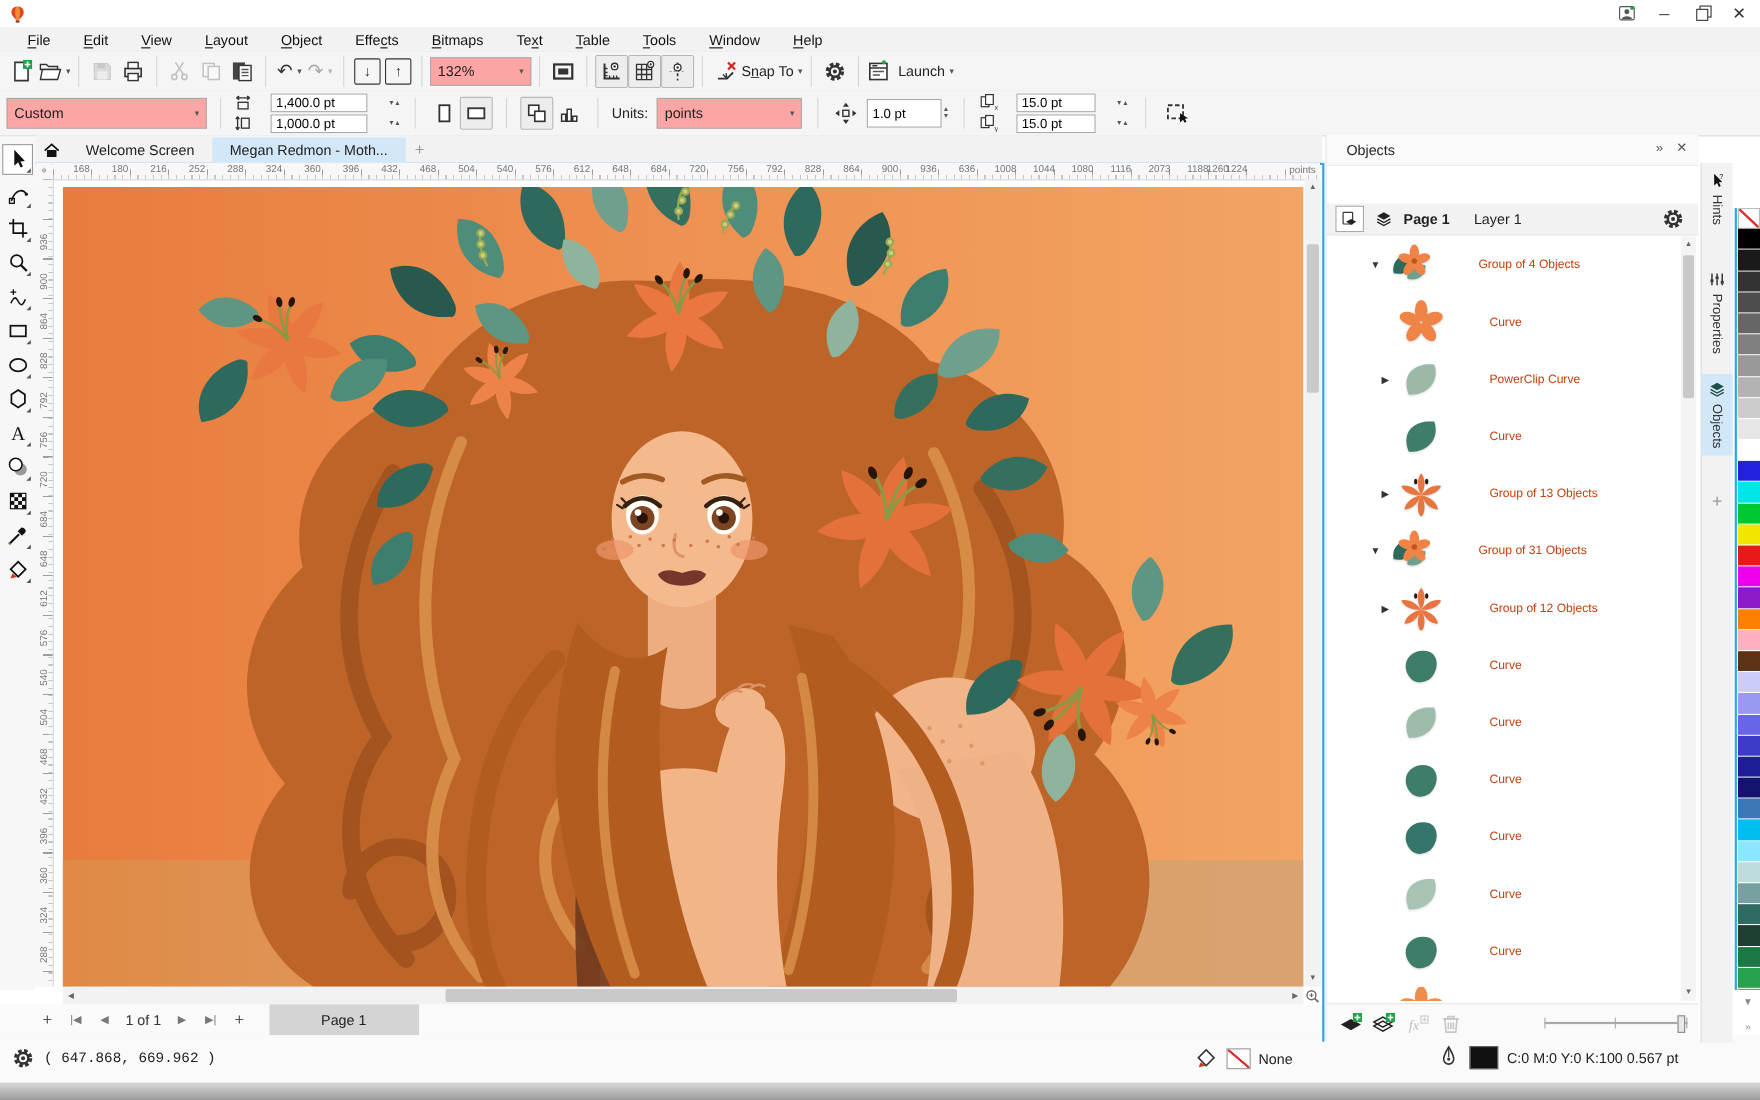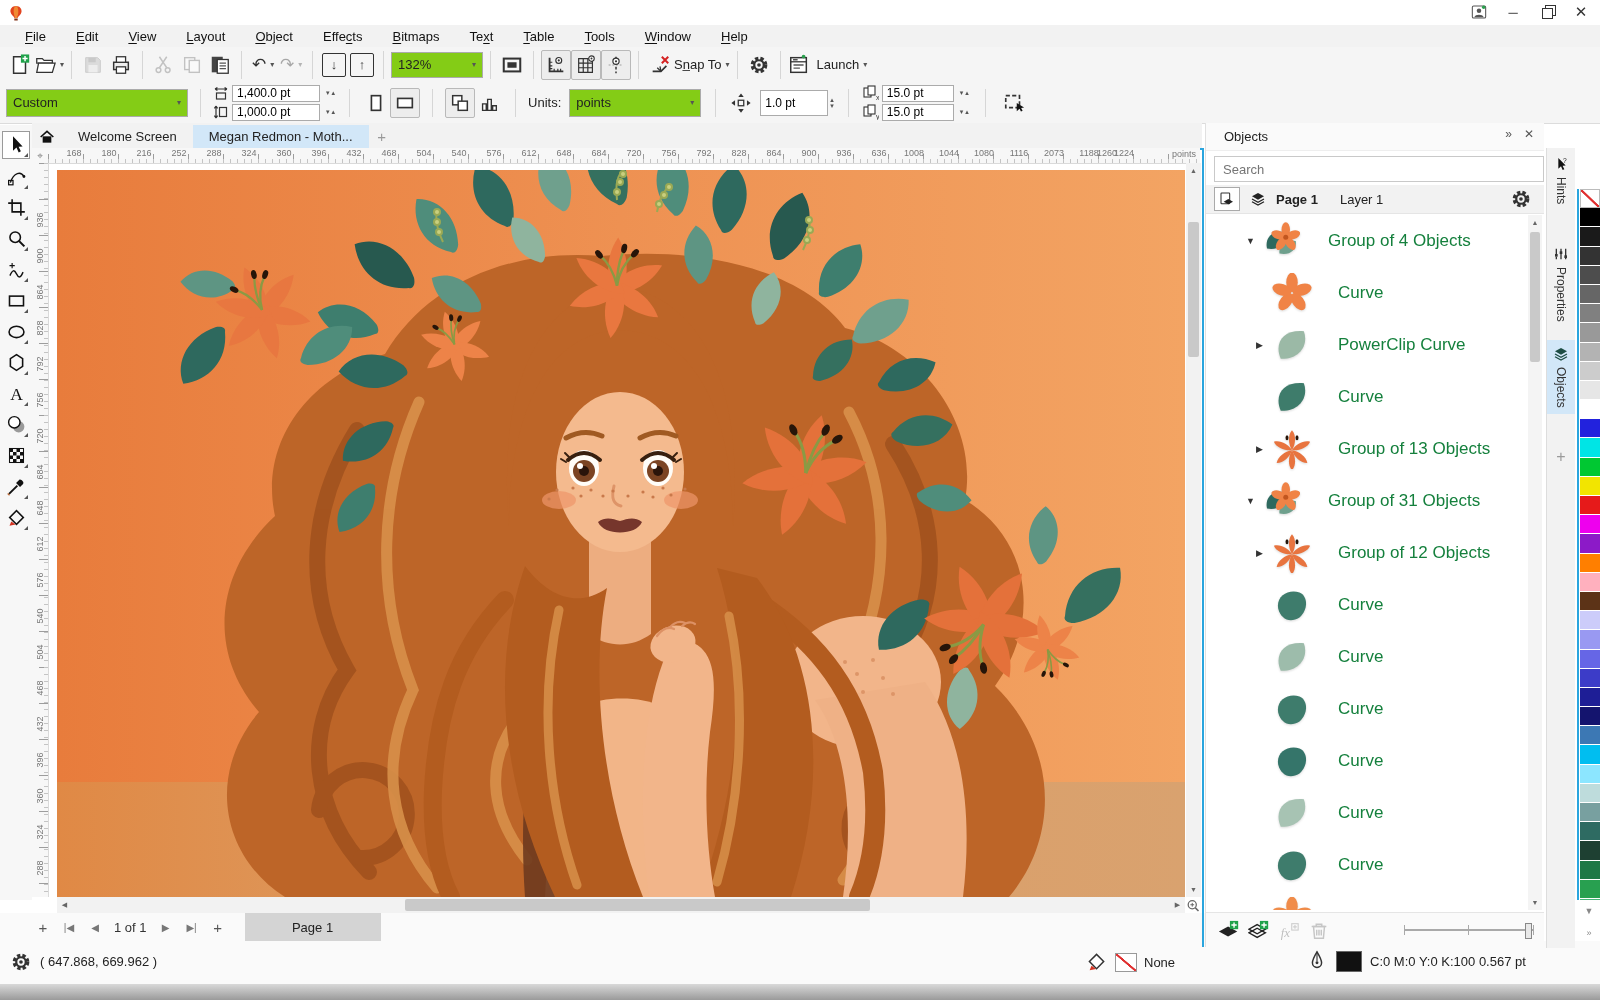--- a/index.html
+++ b/index.html
@@ -20,26 +20,26 @@
   .menu-item{padding:0 15px;font-size:13px;color:#111;}
   .menu-item u{text-underline-offset:2px;}
   
   .bar{left:0;width:1600px;background:#f5f5f5;display:flex;align-items:center;border-bottom:1px solid #dcdcdc;}
   #toolbar{top:47px;height:35px;padding-left:6px;}
   #propbar{top:82px;height:41px;padding-left:6px;}
   .tbtn{display:flex;align-items:center;justify-content:center;min-width:28px;height:28px;border-radius:2px;}
   .tbtn.disabled{opacity:.4;}
   .tbtn.on{border:1px solid #b9b9b9;background:#ededed;}
   .boxicon{width:22px;height:22px;border:1.6px solid #333;border-radius:2px;display:flex;align-items:center;justify-content:center;font-size:13px;font-weight:bold;color:#333;}
-  .combo{height:24px;border:1px solid #ababab;background:#84cc16;display:flex;align-items:center;padding:0 6px;justify-content:space-between;}
+  .combo{height:24px;border:1px solid #ababab;background:#fca5a5;display:flex;align-items:center;padding:0 6px;justify-content:space-between;}
   .glyphbtn{font-size:17px;color:#333;display:flex;align-items:center;}
   .spinv{display:flex;flex-direction:column;line-height:6px;font-size:7px;color:#555;margin-left:2px;}
   .spinh{font-size:7px;color:#555;letter-spacing:2px;margin-left:3px;}
   .pb-stack{display:flex;flex-direction:column;gap:2px;}
-  .pb-row{display:flex;align-items:center;gap:3px;}
+  .pb-row{display:flex;align-items:center;gap:17px;}
   .pb-input{width:78px;height:15px;border:1px solid #ababab;background:#fff;font-size:12px;padding:0 4px;font-family:"Liberation Sans",sans-serif;}
   .pb-input2{width:58px;height:18px;border:1px solid #ababab;background:#fff;font-size:12px;padding:0 4px;font-family:"Liberation Sans",sans-serif;}
   
   #tabrow{left:32px;top:123px;width:1170px;height:25px;background:#f2f2f2;display:flex;align-items:flex-end;border-bottom:2px solid #2aa5de;}
   .doctab{height:23px;display:flex;align-items:center;padding:0 16px;font-size:13px;color:#222;text-align:right;}
   .doctab.active{background:#d2e7f8;}
   #home-btn{width:30px;height:23px;display:flex;align-items:center;justify-content:center;}
   .newtab{width:26px;height:23px;display:flex;align-items:center;justify-content:center;color:#999;font-size:15px;}
   
   #hruler{left:48px;top:148px;width:1152px;height:15px;background:#f7f7f7;border-bottom:1px solid #dadada;
@@ -66,40 +66,40 @@
   #hthumb{position:absolute;left:348px;top:2px;width:465px;height:12px;background:#c9c9c9;border-radius:2px;}
   #zoombtn{left:1186px;top:898px;width:15px;height:15px;display:flex;align-items:center;justify-content:center;}
   
   #pagenav{left:0;top:913px;width:1205px;height:28px;background:#fafafa;display:flex;align-items:center;border-bottom:1px solid #e3e3e3;}
   .nav-btn{width:26px;height:24px;display:flex;align-items:center;justify-content:center;color:#777;font-size:10px;}
   .nav-btn.big{font-size:15px;color:#555;}
   #pagepos{margin:0 6px;font-size:13px;color:#333;}
   #pagetab{margin-left:14px;height:28px;min-width:100px;display:flex;align-items:center;justify-content:center;background:#d4d4d4;font-size:13px;padding:0 18px;}
   
   #statusbar{left:0;top:941px;width:1600px;height:43px;background:#fafafa;}
-  #coords{position:absolute;left:40px;top:13px;font-size:13px;color:#222;}
+  #coords{position:absolute;left:40px;top:13px;font-size:13px;color:#222;font-family:Liberation Mono, monospace;}
   #bottomstrip{left:0;top:984px;width:1600px;height:16px;background:linear-gradient(#d9d9d9,#9a9a9a);}
   .sw-nonebox{width:20px;height:17px;border:1px solid #999;background:linear-gradient(to top right,#fff 45%,#e03030 47%,#e03030 53%,#fff 55%);display:inline-block;}
   .sw-blackbox{width:24px;height:19px;background:#111;border:1px solid #666;display:inline-block;}
   
   #docker{left:1205px;top:123px;width:338px;height:824px;background:#fff;border-left:1px solid #e0e0e0;}
   #docker-title{position:absolute;left:0;top:0;width:100%;height:27px;background:#fafafa;display:flex;align-items:center;border-bottom:1px solid #eee;}
   #docker-title .t{margin-left:18px;font-size:13px;color:#222;}
   .dkbtn{position:absolute;top:4px;color:#555;font-size:12px;}
   #docker-search{position:absolute;left:8px;top:33px;width:312px;height:24px;border:1px solid #c9c9c9;background:#fff;font-size:13px;padding:0 8px;font-family:"Liberation Sans",sans-serif;color:#333;}
   #layer-row{position:absolute;left:0;top:62px;width:100%;height:28px;background:#f2f2f2;display:flex;align-items:center;border-bottom:1px solid #e5e5e5;}
   .lyr-iconbox{width:24px;height:22px;border:1px solid #aaa;background:#fff;display:flex;align-items:center;justify-content:center;margin-left:8px;}
   #layer-row b{margin-left:10px;font-size:13px;}
   #layer-row .lname{margin-left:22px;font-size:13px;color:#222;}
   #objects-list{position:absolute;left:0;top:92px;width:318px;height:695px;overflow:hidden;}
   .obj-row{height:52px;display:flex;align-items:center;}
   .obj-arrow{width:16px;font-size:9px;color:#333;flex:0 0 16px;}
   .obj-thumb{width:40px;height:46px;display:flex;align-items:center;justify-content:center;flex:0 0 40px;}
   .obj-thumb svg{width:40px;height:40px;filter:drop-shadow(0 1px 1px rgba(0,0,0,.15));}
-  .obj-label{margin-left:26px;font-size:17px;color:#15803d;}
+  .obj-label{margin-left:42px;font-size:11px;color:#c2410c;}
   #dk-scroll{position:absolute;right:2px;top:92px;width:14px;height:695px;background:#f4f4f4;}
   #dk-thumb{position:absolute;left:2px;top:17px;width:10px;height:130px;background:#c9c9c9;border-radius:2px;}
   #docker-bottom{position:absolute;left:0;top:789px;width:100%;height:35px;background:#fafafa;border-top:1px solid #e5e5e5;display:flex;align-items:center;}
   #docker-bottom .ib{width:30px;height:28px;display:flex;align-items:center;justify-content:center;}
   .disabled-ic{opacity:.45;}
   #dk-slider{position:absolute;right:10px;top:12px;width:130px;height:10px;}
   #dk-slider .track{position:absolute;left:0;top:4px;width:100%;height:2px;background:#a9a9a9;}
   #dk-slider .tickm{position:absolute;top:0;width:1px;height:10px;background:#a9a9a9;}
   #dk-slider .thumb{position:absolute;right:2px;top:-2px;width:5px;height:14px;background:#e8e8e8;border:1px solid #888;}
   
@@ -775,21 +775,20 @@
   <div id="bottomstrip" class="abs"></div>
 
   <div class="bluebar abs"></div>
 
   <div id="docker" class="abs">
     <div id="docker-title">
       <span class="t">Objects</span>
       <span class="dkbtn" style="right:32px">»</span>
       <span class="dkbtn" style="right:10px">✕</span>
     </div>
-    <input id="docker-search" placeholder="Search" style="">
     <div id="layer-row">
       <span class="lyr-iconbox">
           <svg class="ic16" viewBox="0 0 24 24">
             <rect x="3" y="3" width="13" height="16" rx="1" stroke="#333" fill="#fff" stroke-width="1.6"></rect>
             <path d="M14,12 l7,4 -7,4 -7,-4Z" fill="#222"></path>
           </svg>
         </span>
       <span style="margin-left:10px">
           <svg class="ic16" viewBox="0 0 24 24">
             <path d="M12,3 L21,8 12,13 3,8Z" fill="#222"></path>

